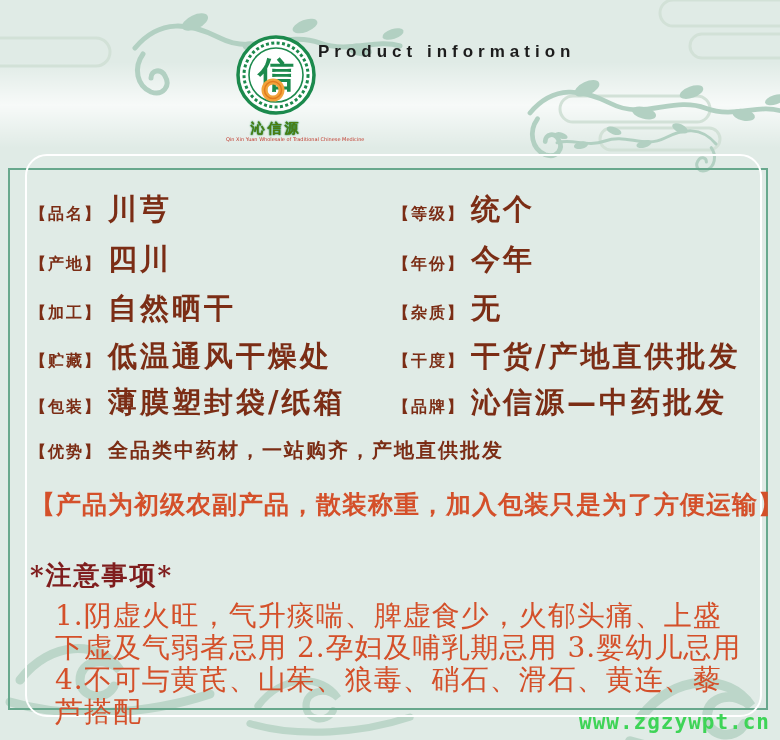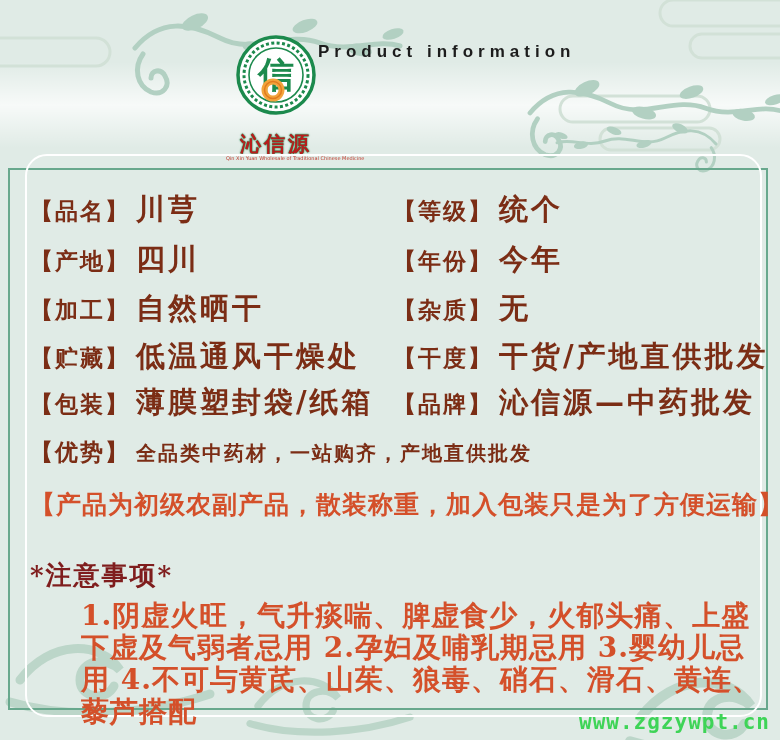--- a/index.html
+++ b/index.html
@@ -8,22 +8,22 @@
     background:#e0ebe6;
     font-family:"DejaVu Sans",sans-serif;
   }
   .deco{position:absolute;left:0;top:0;width:780px;height:740px;pointer-events:none;}
 
   
   .header{position:absolute;left:0;top:0;width:780px;height:155px;}
   .logo{position:absolute;left:226px;top:34px;width:100px;text-align:center;}
   .logo-badge{position:relative;width:82px;height:82px;margin:0 auto;}
   .logo-brand{
-    margin-top:17px;font-size:21px;font-weight:bold;letter-spacing:3px;
-    color:#b91c1c;text-shadow:0 0 1px #1c8a4d,0 0 2px #1c8a4d;
+    margin-top:5px;font-size:14px;font-weight:bold;letter-spacing:3px;
+    color:#4d7c0f;text-shadow:0 0 1px #1c8a4d,0 0 2px #1c8a4d;
     font-family:"DejaVu Serif",serif;line-height:1;
   }
   .logo-sub{margin-top:2px;font-size:5px;color:#c0392b;letter-spacing:0;line-height:1;white-space:nowrap;}
   .title-wrap{position:absolute;left:318px;top:38px;width:240px;text-align:center;}
   .title{
     font-family:"DejaVu Serif",serif;font-weight:bold;
     font-size:50px;line-height:1.15;color:#1e9155;letter-spacing:14px;
     white-space:nowrap;text-indent:14px;
   }
   .subtitle{
@@ -39,43 +39,43 @@
   .frame-white{
     position:absolute;left:25px;top:154px;width:737px;height:563px;
     border:2px solid #ffffff;border-radius:22px;box-sizing:border-box;
   }
 
   
   .row{position:absolute;left:30px;width:730px;white-space:nowrap;}
   .cell-left{display:inline-block;width:363px;vertical-align:top;}
   .cell-right{display:inline-block;vertical-align:top;}
   .flabel{
-    font-size:23px;color:#7b2d15;font-weight:bold;letter-spacing:2px;
+    font-size:16px;color:#7b2d15;font-weight:bold;letter-spacing:2px;
     font-family:"DejaVu Serif",serif;
   }
   .fvalue{
     font-size:29px;color:#7b2d15;font-weight:bold;margin-left:6px;letter-spacing:3px;
     font-family:"DejaVu Serif",serif;
   }
   .row-adv .fvalue{font-size:20px;letter-spacing:2px;}
   .notice{
     position:absolute;left:30px;top:488px;width:720px;text-align:center;
     font-size:25px;font-weight:bold;color:#d4502a;letter-spacing:1px;
     font-family:"DejaVu Serif",serif;white-space:nowrap;
   }
   .caution-title{
     position:absolute;left:30px;top:558px;
     font-size:26px;font-weight:bold;color:#7f1d1d;letter-spacing:2px;
     font-family:"DejaVu Serif",serif;
     text-align:center;
   }
   .caution-text{
     position:absolute;left:55px;top:600px;width:690px;
-    font-size:28px;line-height:32px;font-weight:bold;color:#d4502a;
-    font-family:"DejaVu Serif",serif;letter-spacing:1px;margin-left:26px;
+    font-size:28px;line-height:32px;font-weight:normal;color:#d4502a;
+    font-family:"DejaVu Serif",serif;letter-spacing:1px;
   }
   .site-url{
     position:absolute;right:10px;bottom:6px;
     font-family:"DejaVu Sans Mono",monospace;font-weight:bold;
     font-size:21px;color:#3ed457;letter-spacing:1px;text-align:center;
   }
 </style>
 </head>
 <body>
 

